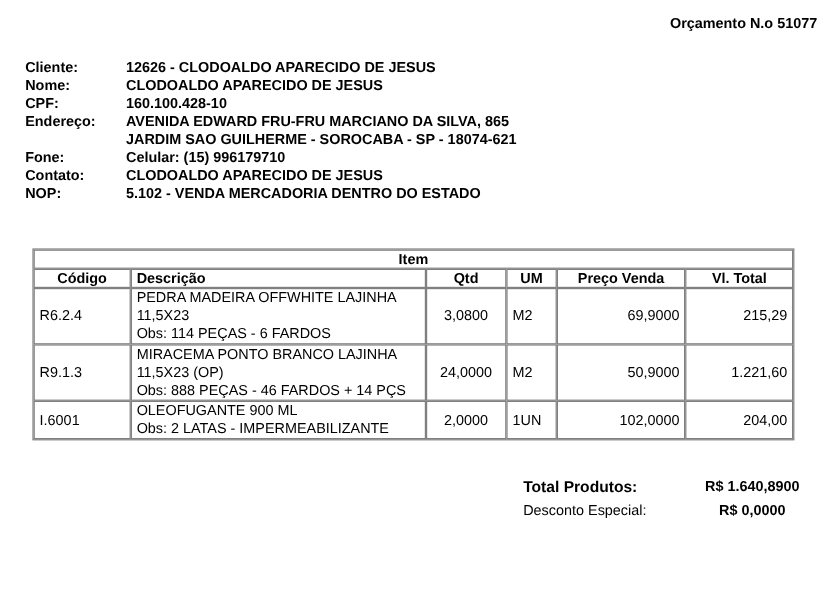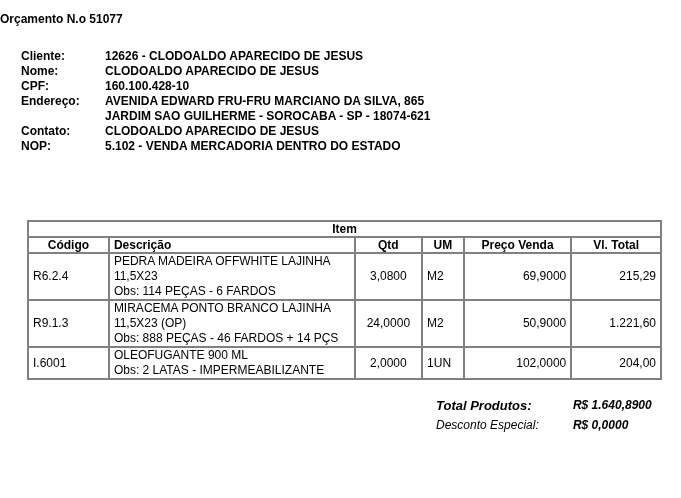--- a/index.html
+++ b/index.html
@@ -1,30 +1,30 @@
 <!DOCTYPE html>
 <html><head>
   <meta charset="utf-8">
   <style>
     html, body { margin: 0; padding: 0; background: #ffffff; }
     body { width: 681px; height: 498px; position: relative; font-family: "Liberation Sans", sans-serif; color: #000; font-size: 12px; overflow: hidden; }
-    .title { position: absolute; top: 12px; left: 0; width: 681px; text-align: left; font-weight: bold; font-size: 12px; }
+    .title { position: absolute; top: 12px; left: 0; width: 681px; text-align: right; font-weight: bold; font-size: 12px; }
     .info { position: absolute; top: 49px; left: 21px; border-collapse: collapse; }
     .info td { padding: 0; height: 15px; line-height: 15px; vertical-align: top; font-size: 12px; font-weight: bold; }
     .info td.lbl { width: 84px; }
     .info tr.client td { font-weight: bold; }
-    .items { position: absolute; top: 220px; left: 27px; width: 635px; border-collapse: separate; border-spacing: 0; border: 1px solid #808080; }
+    .items { position: absolute; top: 207px; left: 27px; width: 635px; border-collapse: separate; border-spacing: 0; border: 1px solid #808080; }
     .items th, .items td { border: 1px solid #808080; font-size: 12px; padding: 0 4px; }
     .items th { font-weight: bold; height: 14px; line-height: 14px; }
     .items td { line-height: 15px; vertical-align: middle; }
     .items .num { text-align: right; padding-left: 37px; }
     .items .ctr { text-align: center; margin-top: 12px; }
     .totals { position: absolute; top: 395px; left: 436px; border-collapse: collapse; }
-    .totals td { padding: 0; font-size: 12px; height: 20px; vertical-align: middle; font-style: italic; }
-    .totals td.v { text-align: left; font-weight: bold; width: 110px; padding-right: 0; }
+    .totals td { padding: 0; font-size: 12px; height: 20px; vertical-align: middle; }
+    .totals td.v { text-align: center; font-weight: bold; width: 110px; padding-right: 0; }
     .totals td.l { width: 140px; font-weight: bold; font-size: 13px; }
     .totals tr.plain td.l { font-weight: normal; font-size: 12px; }
     .totals tr.big td.l { font-size: 17px; font-weight: bold; height: 26px; }
   </style>
 </head>
 <body>
 
 <div class="title">Orçamento N.o 51077</div>
 
 <table class="info">
@@ -41,20 +41,24 @@
         <td class="lbl">CPF:</td>
         <td>160.100.428-10</td>
       </tr>
   <tr>
         <td class="lbl">Endereço:</td>
         <td>AVENIDA EDWARD FRU-FRU MARCIANO DA SILVA, 865</td>
       </tr>
   <tr>
         <td class="lbl"></td>
         <td>JARDIM SAO GUILHERME - SOROCABA - SP - 18074-621</td>
+      </tr>
+  <tr>
+        <td class="lbl">Fone:</td>
+        <td>Celular: (15) 996179710</td>
       </tr>
   <tr>
         <td class="lbl">Contato:</td>
         <td>CLODOALDO APARECIDO DE JESUS</td>
       </tr>
   <tr>
         <td class="lbl">NOP:</td>
         <td>5.102 - VENDA MERCADORIA DENTRO DO ESTADO</td>
       </tr>
 </tbody>

